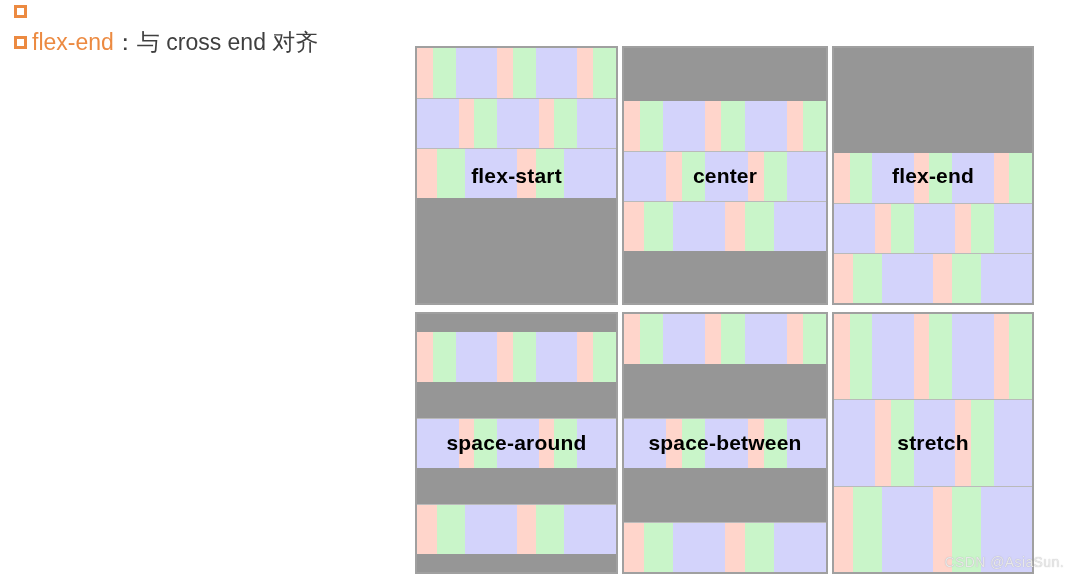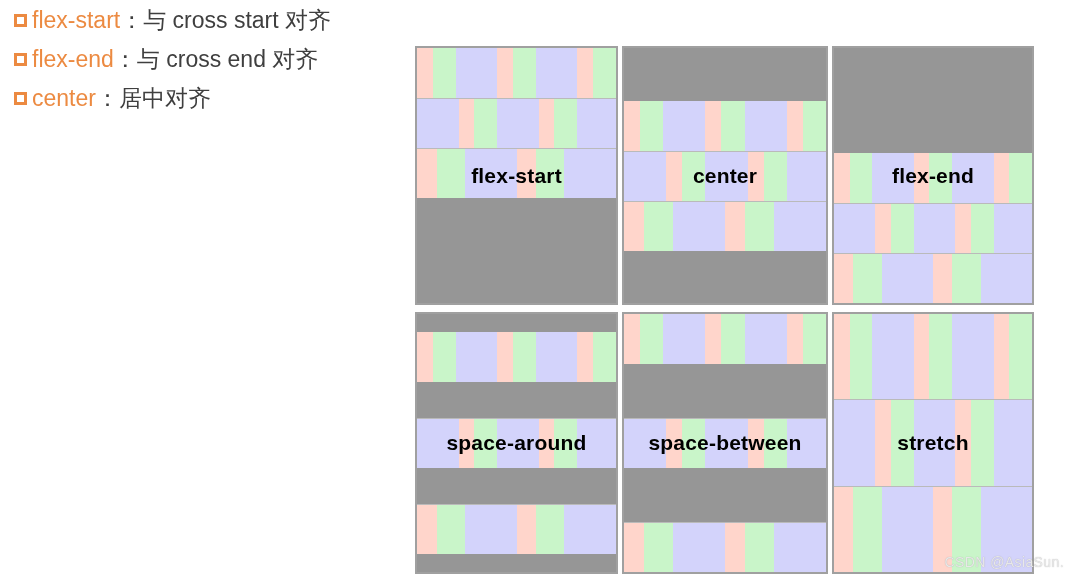--- a/index.html
+++ b/index.html
@@ -126,30 +126,25 @@
     pointer-events: none;
     letter-spacing: 0.4px;
   }
 </style>
 </head>
 <body>
 
 <div id="bullet-list">
     <div class="bullet-line">
       <span class="bullet-marker"></span>
-      <span class="bullet-text"><span class="seg-orange">flex-start</span><span class="seg-dark">：与 cross start 对齐</span></span>
     </div>
     <div class="bullet-line">
       <span class="bullet-marker"></span>
       <span class="bullet-text"><span class="seg-orange">flex-end</span><span class="seg-dark">：与 cross end 对齐</span></span>
     </div>
-    <div class="bullet-line">
-      <span class="bullet-marker"></span>
-      <span class="bullet-text"><span class="seg-orange">center</span><span class="seg-dark">：居中对齐</span></span>
-    </div>
   </div>
 
 <div id="demo-grid">
     <div class="panel-slot">
       <div class="panel align-start">
         <div class="line">
           <div class="sq pink" style="width: 22px;"></div>
           <div class="sq green" style="width: 32px;"></div>
           <div class="sq blue" style="width: 58px;"></div>
           <div class="sq pink" style="width: 22px;"></div>

